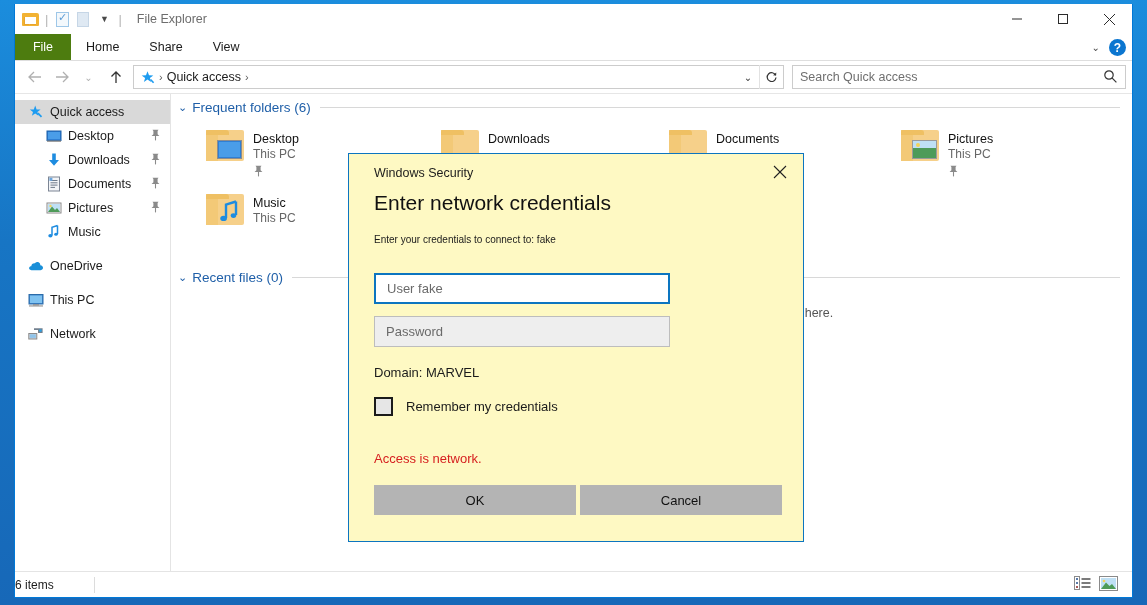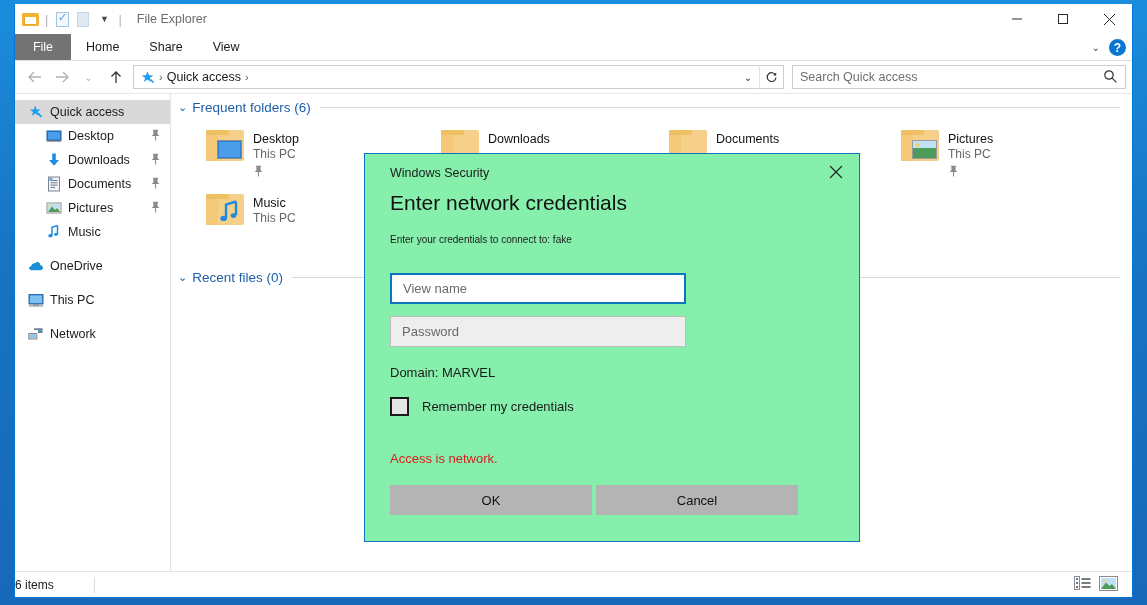--- a/index.html
+++ b/index.html
@@ -41,21 +41,21 @@
   .wbtns { position:absolute; right:0; top:0; display:flex; height:30px; }
   .wbtn { width:46px; height:30px; display:flex; align-items:center; justify-content:center;
           color:#2b2b2b; }
   .wbtn svg { display:block; }
 
   
   .ribbon { height:27px; flex:0 0 27px; background:#ffffff; display:flex; align-items:stretch;
             position:relative; border-bottom:1px solid #dedede;}
   .tab { display:flex; align-items:center; justify-content:center; font-size:12.5px;
          color:#1b1b1b; padding:0 15px; min-width:55px; }
-  .tab.file { background:#737373; color:#ffffff; min-width:56px; }
+  .tab.file { background:#4d7c0f; color:#ffffff; min-width:56px; }
   .ribbon-right { position:absolute; right:6px; top:0; height:27px; display:flex;
                   align-items:center; gap:9px; }
   .chev-small { font-size:10px; color:#4a4a4a; }
   .help-ico { width:17px; height:17px; border-radius:50%; background:#0b76d0; color:#fff;
               font-size:12px; font-weight:bold; display:flex; align-items:center;
               justify-content:center; }
 
   
   .addrrow { height:32px; flex:0 0 32px; display:flex; align-items:center;
              background:#ffffff; padding:0 6px; gap:0; }
@@ -118,22 +118,22 @@
 
   
   .statusbar { height:26px; flex:0 0 26px; border-top:1px solid #e4e4e4; background:#ffffff;
                display:flex; align-items:center; position:relative; }
   .statusbar .sitems { font-size:12px; color:#1b1b1b; padding-left:0; }
   .statusbar .vdiv { position:absolute; left:79px; top:5px; width:1px; height:16px; background:#dcdcdc;}
   .viewbtns { position:absolute; right:14px; top:4px; display:flex; gap:8px; align-items:center;}
 
   
   #dialog {
-    position:absolute; left:364px; top:153px; width:496px; height:389px;
-    background:#86efac; border:1px solid #0c75c0; z-index:50;
+    position:absolute; left:348px; top:153px; width:456px; height:389px;
+    background:#fef9c3; border:1px solid #0c75c0; z-index:50;
   }
   #dialog .dtitle { font-size:12.5px; color:#1b1b1b; position:absolute; left:25px; top:12px; }
   #dialog .dclose { position:absolute; right:6px; top:5px; width:34px; height:26px;
                     display:flex; align-items:center; justify-content:center; color:#222; }
   #dialog .dhead { position:absolute; left:25px; top:37px; font-size:21px; color:#111;
                    font-weight:400; }
   #dialog .dprompt { position:absolute; left:25px; top:80px; font-size:10px; color:#1b1b1b; }
   .dfield { position:absolute; left:25px; width:296px; height:31px; display:flex;
             align-items:center; font-size:13px; color:#6a6a6a; padding-left:11px; }
   .dfield.user { top:119px; background:#ffffff; border:2px solid #0c75c0; }
@@ -530,21 +530,21 @@
   <div class="dclose">
     <svg width="14" height="14" viewBox="0 0 14 14">
         <line x1="1" y1="1" x2="13" y2="13" stroke="#222" stroke-width="1.1"></line>
         <line x1="13" y1="1" x2="1" y2="13" stroke="#222" stroke-width="1.1"></line>
       </svg>
   </div>
   <div class="dhead">Enter network credentials</div>
   <div class="dprompt">Enter your credentials to connect to: fake</div>
 
   <div class="dfield user">
-    <span>View name</span>
+    <span>User fake</span>
   </div>
   <div class="dfield pass">
     <span>Password</span>
   </div>
 
   <div class="ddomain">Domain: MARVEL</div>
 
   <div class="dcheckrow">
     <span class="cbox"></span>
     <span class="clbl">Remember my credentials</span>

